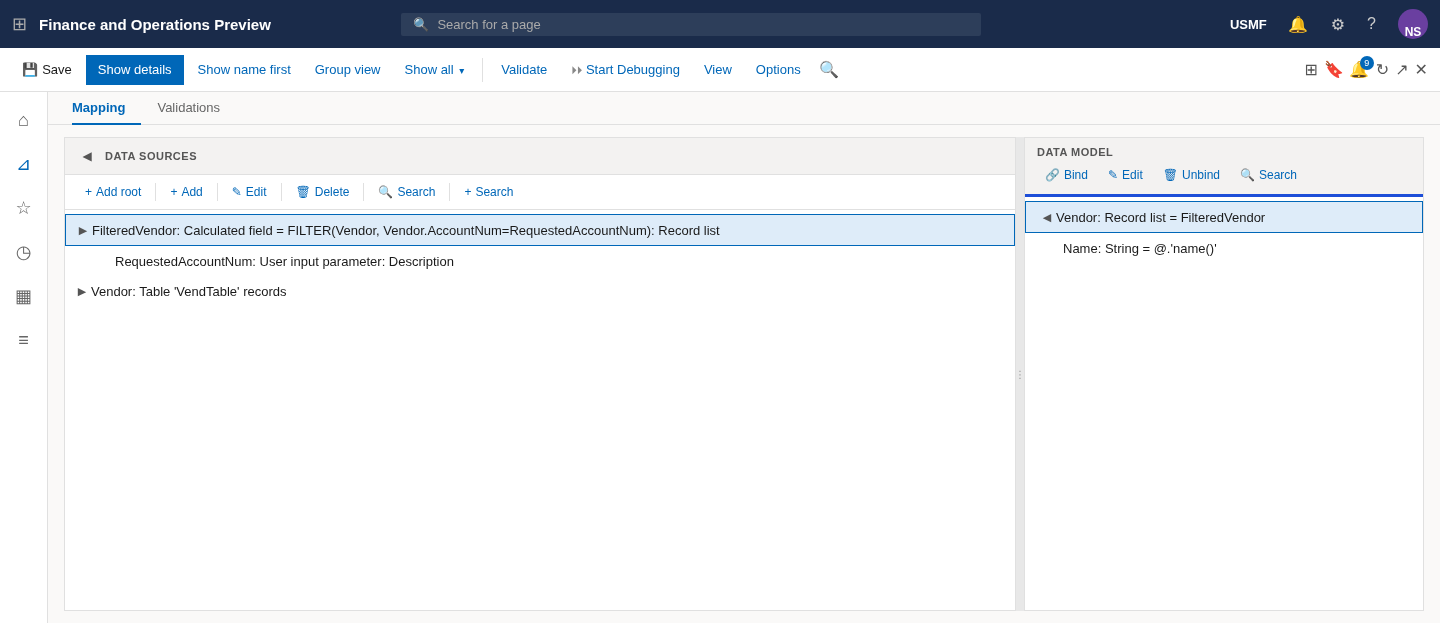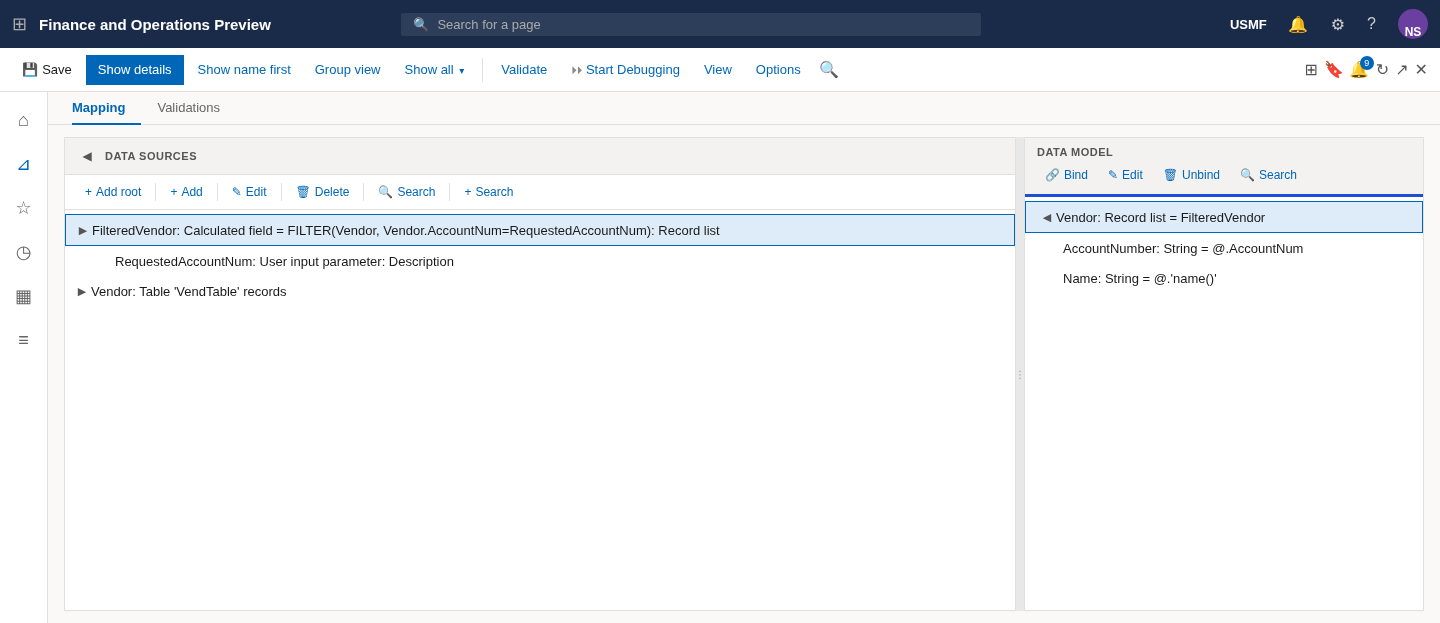--- a/index.html
+++ b/index.html
@@ -458,24 +458,20 @@
         </div>
 
 
         <div class="dm-tree">
 
           <div class="dm-tree-item selected">
             <div class="dm-expand">◀</div>
             <span class="dm-text">Vendor: Record list = FilteredVendor</span>
           </div>
 
-          <div class="dm-tree-item dm-indent">
-            <div class="dm-expand"></div>
-            <span class="dm-text">AccountNumber: String = @.AccountNum</span>
-          </div>
 
           <div class="dm-tree-item dm-indent">
             <div class="dm-expand"></div>
             <span class="dm-text">Name: String = @.'name()'</span>
           </div>
         </div>
       </div>
 
     </div>
   </div>

